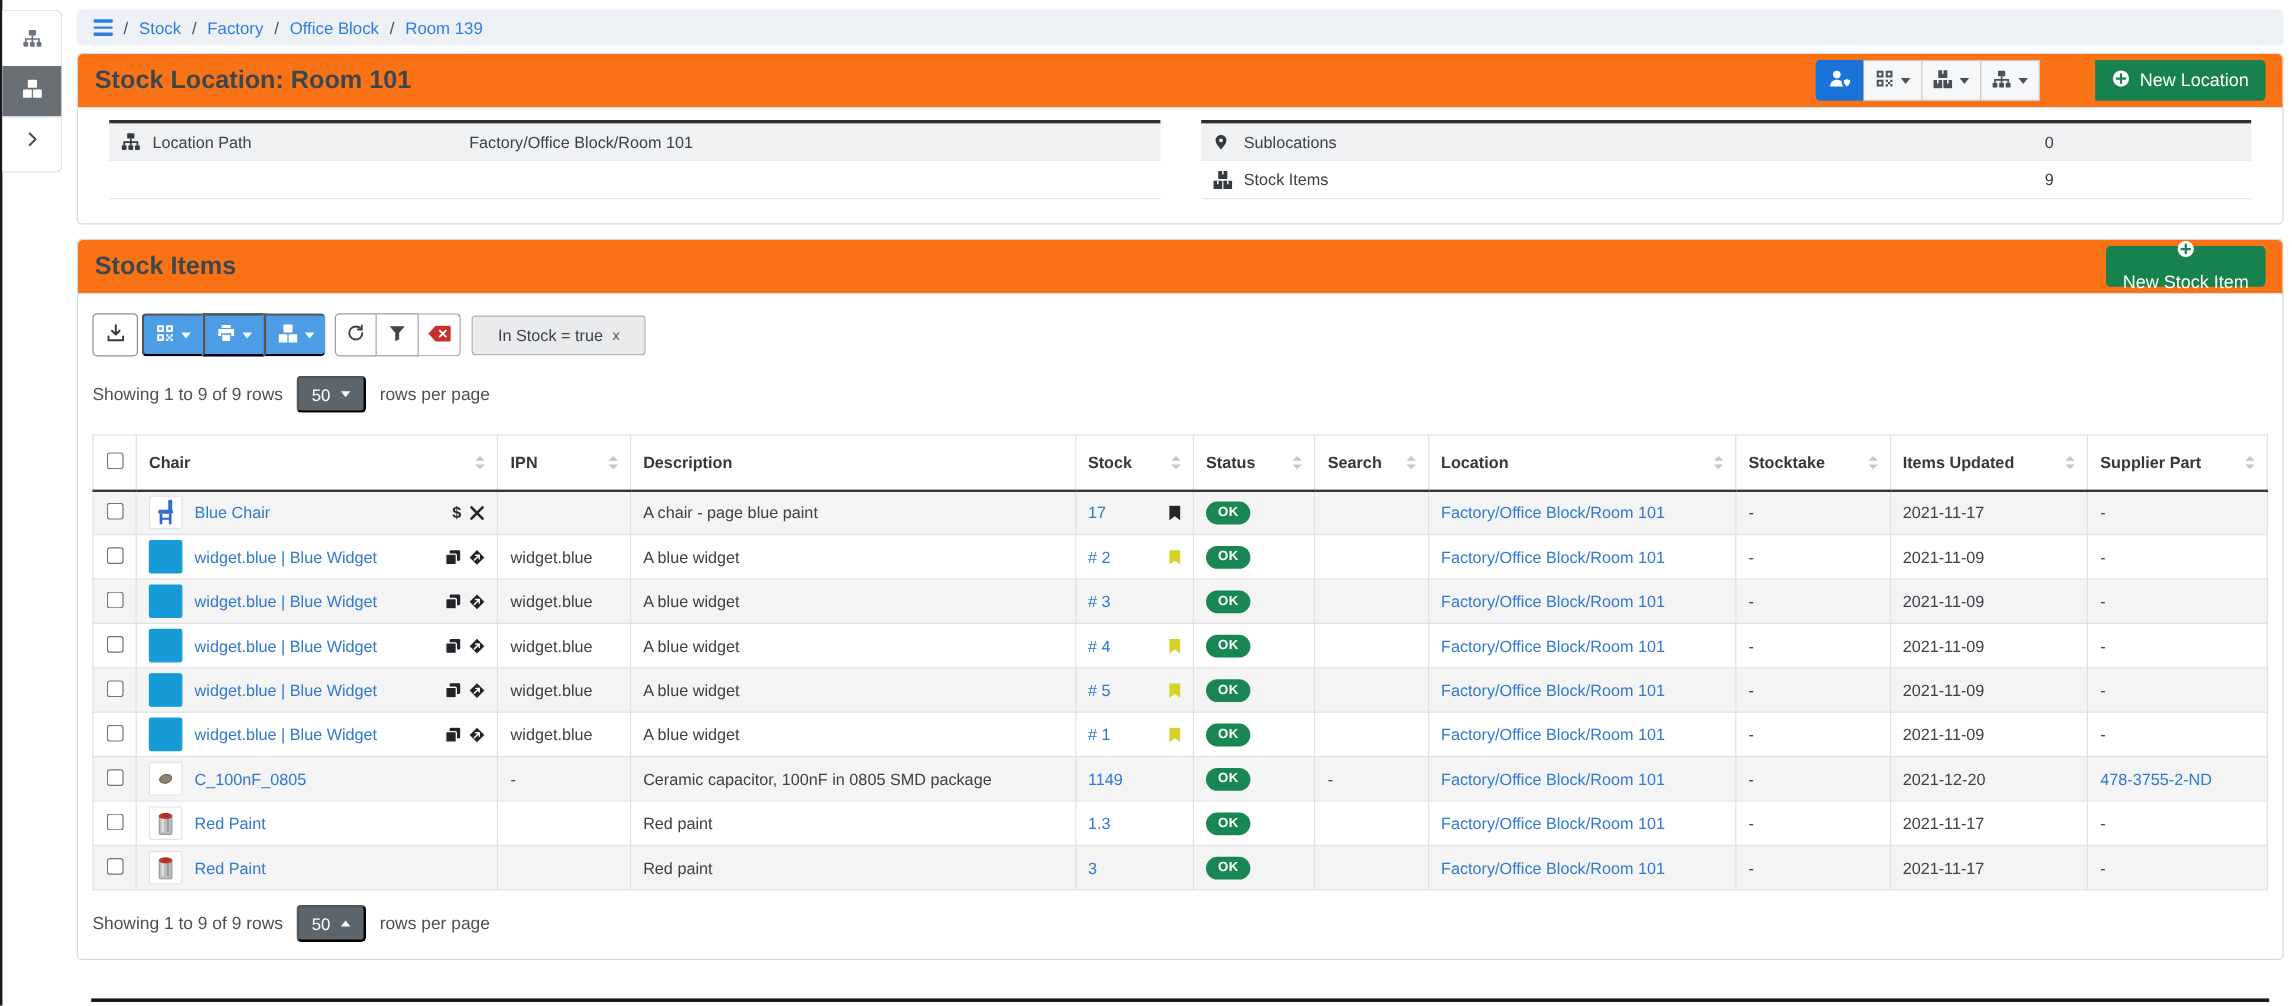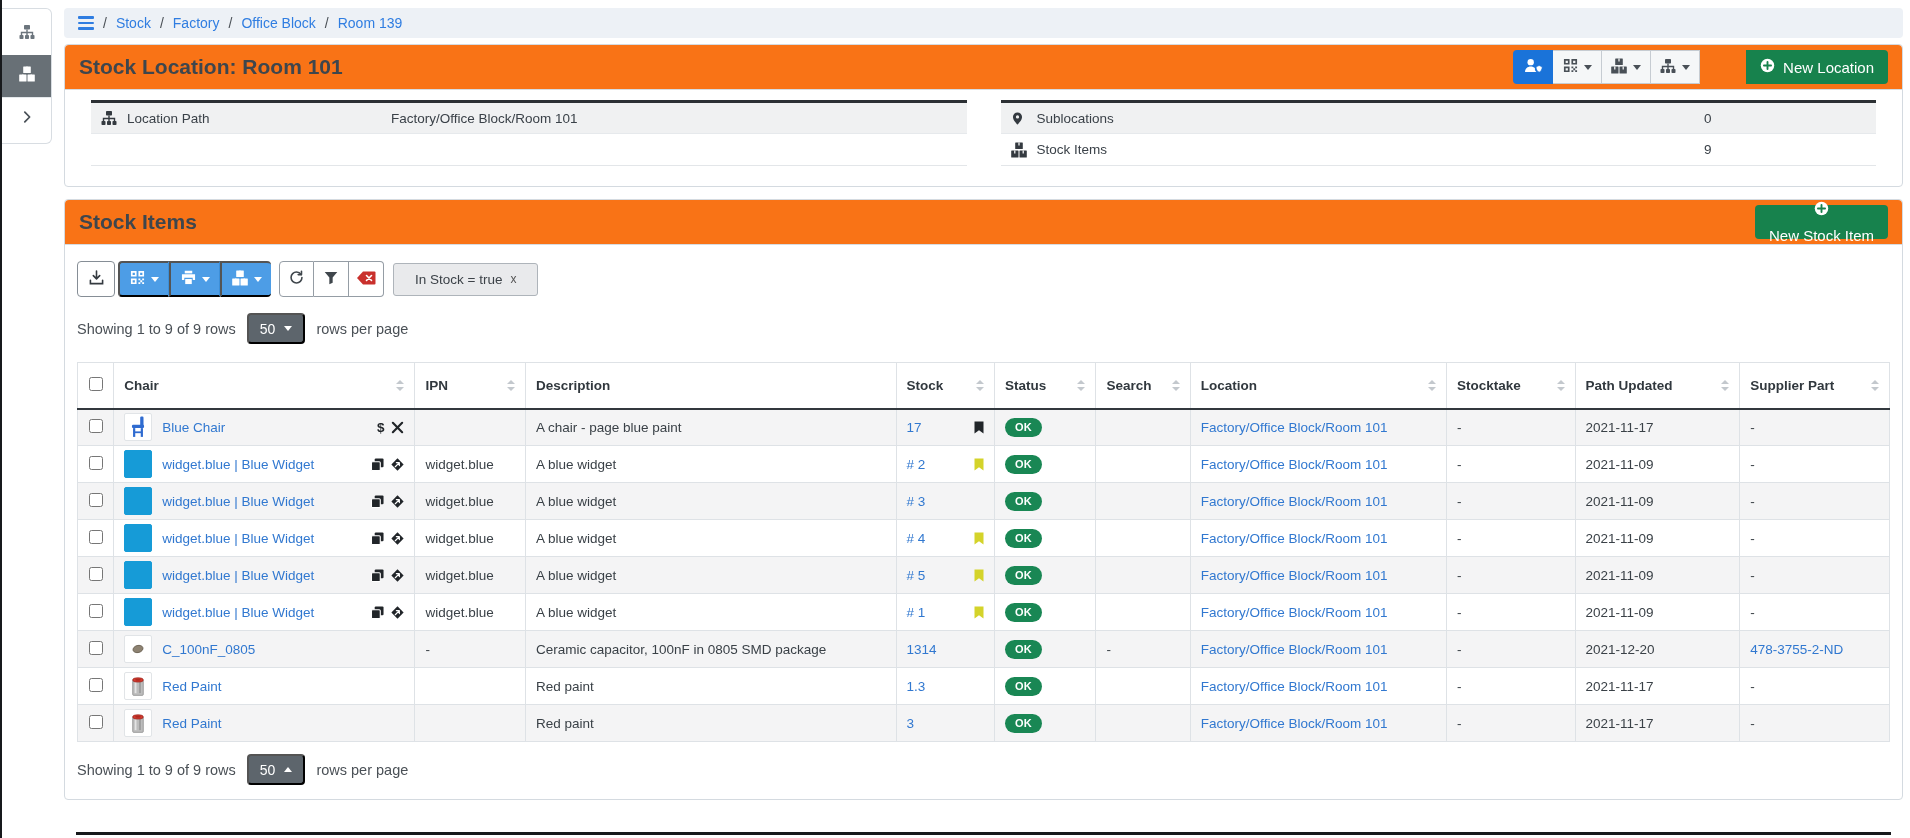--- a/index.html
+++ b/index.html
@@ -426,21 +426,21 @@
                 <div class="thflex">
                   <span>Stocktake</span>
                   <span class="sort">
                     <i class="s-up"></i>
                     <i class="s-dn"></i>
                   </span>
                 </div>
               </th>
               <th>
                 <div class="thflex">
-                  <span>Path Updated</span>
+                  <span>Items Updated</span>
                   <span class="sort">
                     <i class="s-up"></i>
                     <i class="s-dn"></i>
                   </span>
                 </div>
               </th>
               <th>
                 <div class="thflex">
                   <span>Supplier Part</span>
                   <span class="sort">
@@ -707,21 +707,21 @@
                     </svg>
                   </span>
                   <a class="link">C_100nF_0805</a>
                   <span class="picons"></span>
                 </div>
               </td>
               <td>-</td>
               <td>Ceramic capacitor, 100nF in 0805 SMD package</td>
               <td>
                 <div class="scell">
-                  <a class="link">1314</a>
+                  <a class="link">1149</a>
                 </div>
               </td>
               <td><span class="pill">OK</span></td>
               <td>-</td>
               <td><a class="link">Factory/Office Block/Room 101</a></td>
               <td>-</td>
               <td>2021-12-20</td>
               <td><a class="link">478-3755-2-ND</a></td>
             </tr>
             <tr>

